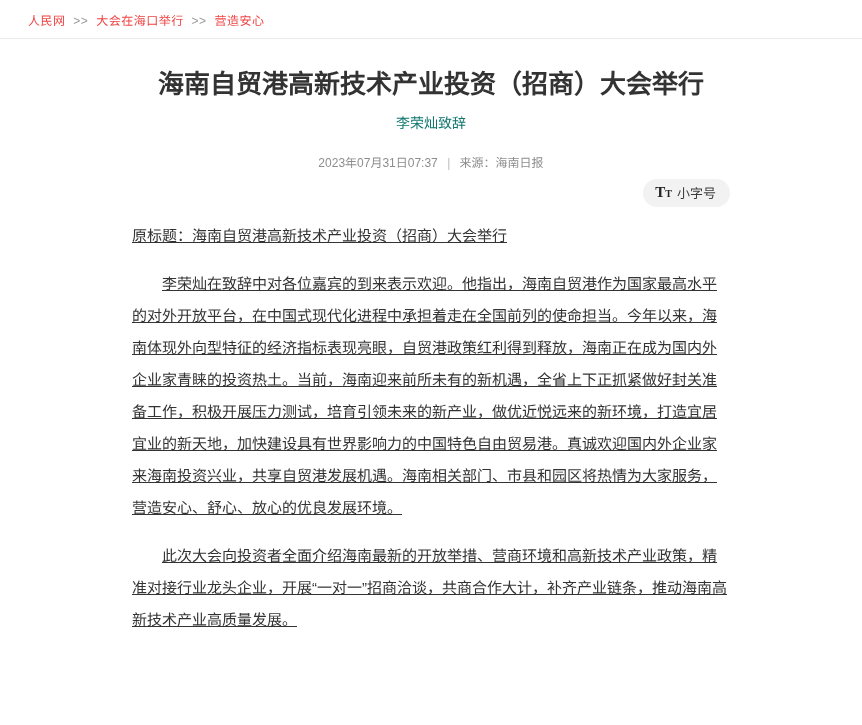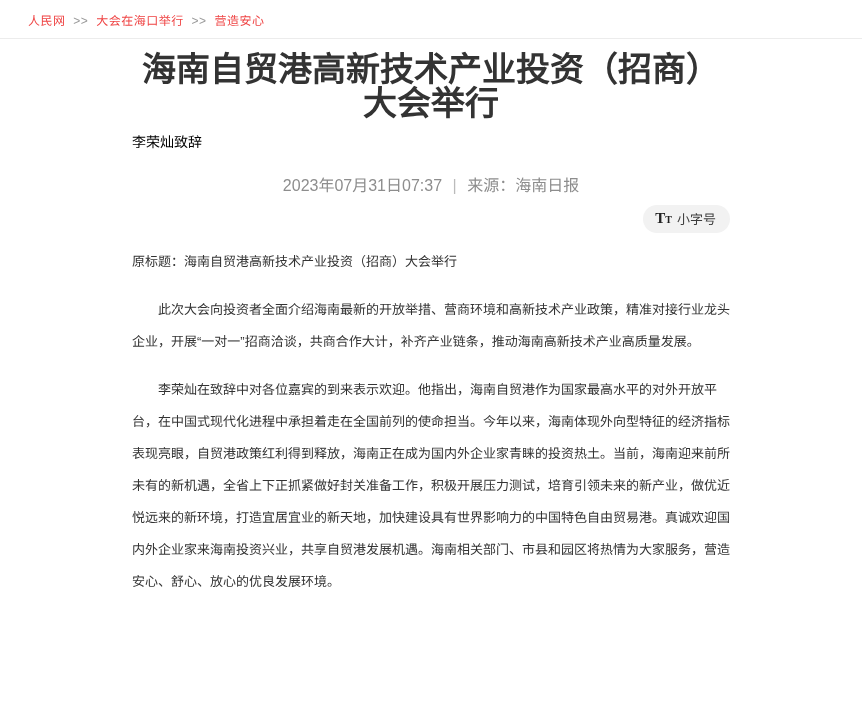--- a/index.html
+++ b/index.html
@@ -30,36 +30,37 @@
     border: none;
     border-top: 1px solid #ececec;
     margin-top: 10px;
   }
   
   .article-col {
     width: 598px;
     margin: 0 auto;
   }
   .article-title {
-    margin-top: 13px;
+    margin-top: 28px;
     text-align: center;
-    font-size: 34px;
+    font-size: 26px;
     font-weight: 700;
     color: #333333;
     line-height: 34px;
   }
   .article-subtitle {
     margin-top: 11px;
+    text-align: center;
     font-size: 14px;
-    color: #000000;
+    color: #0f766e;
   }
   .article-meta {
     margin-top: 21px;
     text-align: center;
-    font-size: 16px;
+    font-size: 12px;
     color: #8d8d8d;
   }
   .article-meta .meta-sep { margin: 0 6px; color: #bbbbbb; }
   
   .toolbar-row {
     margin-top: 9px;
     display: flex;
     justify-content: flex-end;
     padding-right: 0px;
   }
@@ -81,23 +82,24 @@
     color: #222;
     line-height: 1;
     display: inline-flex;
     align-items: baseline;
   }
   .tt-icon .t-large { font-size: 15px; font-weight: 600; }
   .tt-icon .t-small { font-size: 10px; font-weight: 600; }
   
   .article-body {
     margin-top: 13px;
-    font-size: 13px;
+    font-size: 15px;
     line-height: 32px;
     color: #333333;
+    text-decoration: underline;
   }
   .article-body .original-title {
     text-indent: 0;
     margin-bottom: 16px;
   }
   .article-body p.para {
     text-indent: 2em;
     margin-bottom: 16px;
   }
 </style>
@@ -132,18 +134,18 @@
       <span class="tt-icon">
           <span class="t-large">T</span>
           <span class="t-small">T</span>
         </span>
       <span>小字号</span>
     </button>
   </div>
 
   <div class="article-body">
     <p class="original-title">原标题：海南自贸港高新技术产业投资（招商）大会举行</p>
+    <p class="para">李荣灿在致辞中对各位嘉宾的到来表示欢迎。他指出，海南自贸港作为国家最高水平的对外开放平台，在中国式现代化进程中承担着走在全国前列的使命担当。今年以来，海南体现外向型特征的经济指标表现亮眼，自贸港政策红利得到释放，海南正在成为国内外企业家青睐的投资热土。当前，海南迎来前所未有的新机遇，全省上下正抓紧做好封关准备工作，积极开展压力测试，培育引领未来的新产业，做优近悦远来的新环境，打造宜居宜业的新天地，加快建设具有世界影响力的中国特色自由贸易港。真诚欢迎国内外企业家来海南投资兴业，共享自贸港发展机遇。海南相关部门、市县和园区将热情为大家服务，营造安心、舒心、放心的优良发展环境。</p>
     <p class="para">此次大会向投资者全面介绍海南最新的开放举措、营商环境和高新技术产业政策，精准对接行业龙头企业，开展“一对一”招商洽谈，共商合作大计，补齐产业链条，推动海南高新技术产业高质量发展。</p>
-    <p class="para">李荣灿在致辞中对各位嘉宾的到来表示欢迎。他指出，海南自贸港作为国家最高水平的对外开放平台，在中国式现代化进程中承担着走在全国前列的使命担当。今年以来，海南体现外向型特征的经济指标表现亮眼，自贸港政策红利得到释放，海南正在成为国内外企业家青睐的投资热土。当前，海南迎来前所未有的新机遇，全省上下正抓紧做好封关准备工作，积极开展压力测试，培育引领未来的新产业，做优近悦远来的新环境，打造宜居宜业的新天地，加快建设具有世界影响力的中国特色自由贸易港。真诚欢迎国内外企业家来海南投资兴业，共享自贸港发展机遇。海南相关部门、市县和园区将热情为大家服务，营造安心、舒心、放心的优良发展环境。</p>
 
   </div>
 
 </main>
 
 </body></html>

